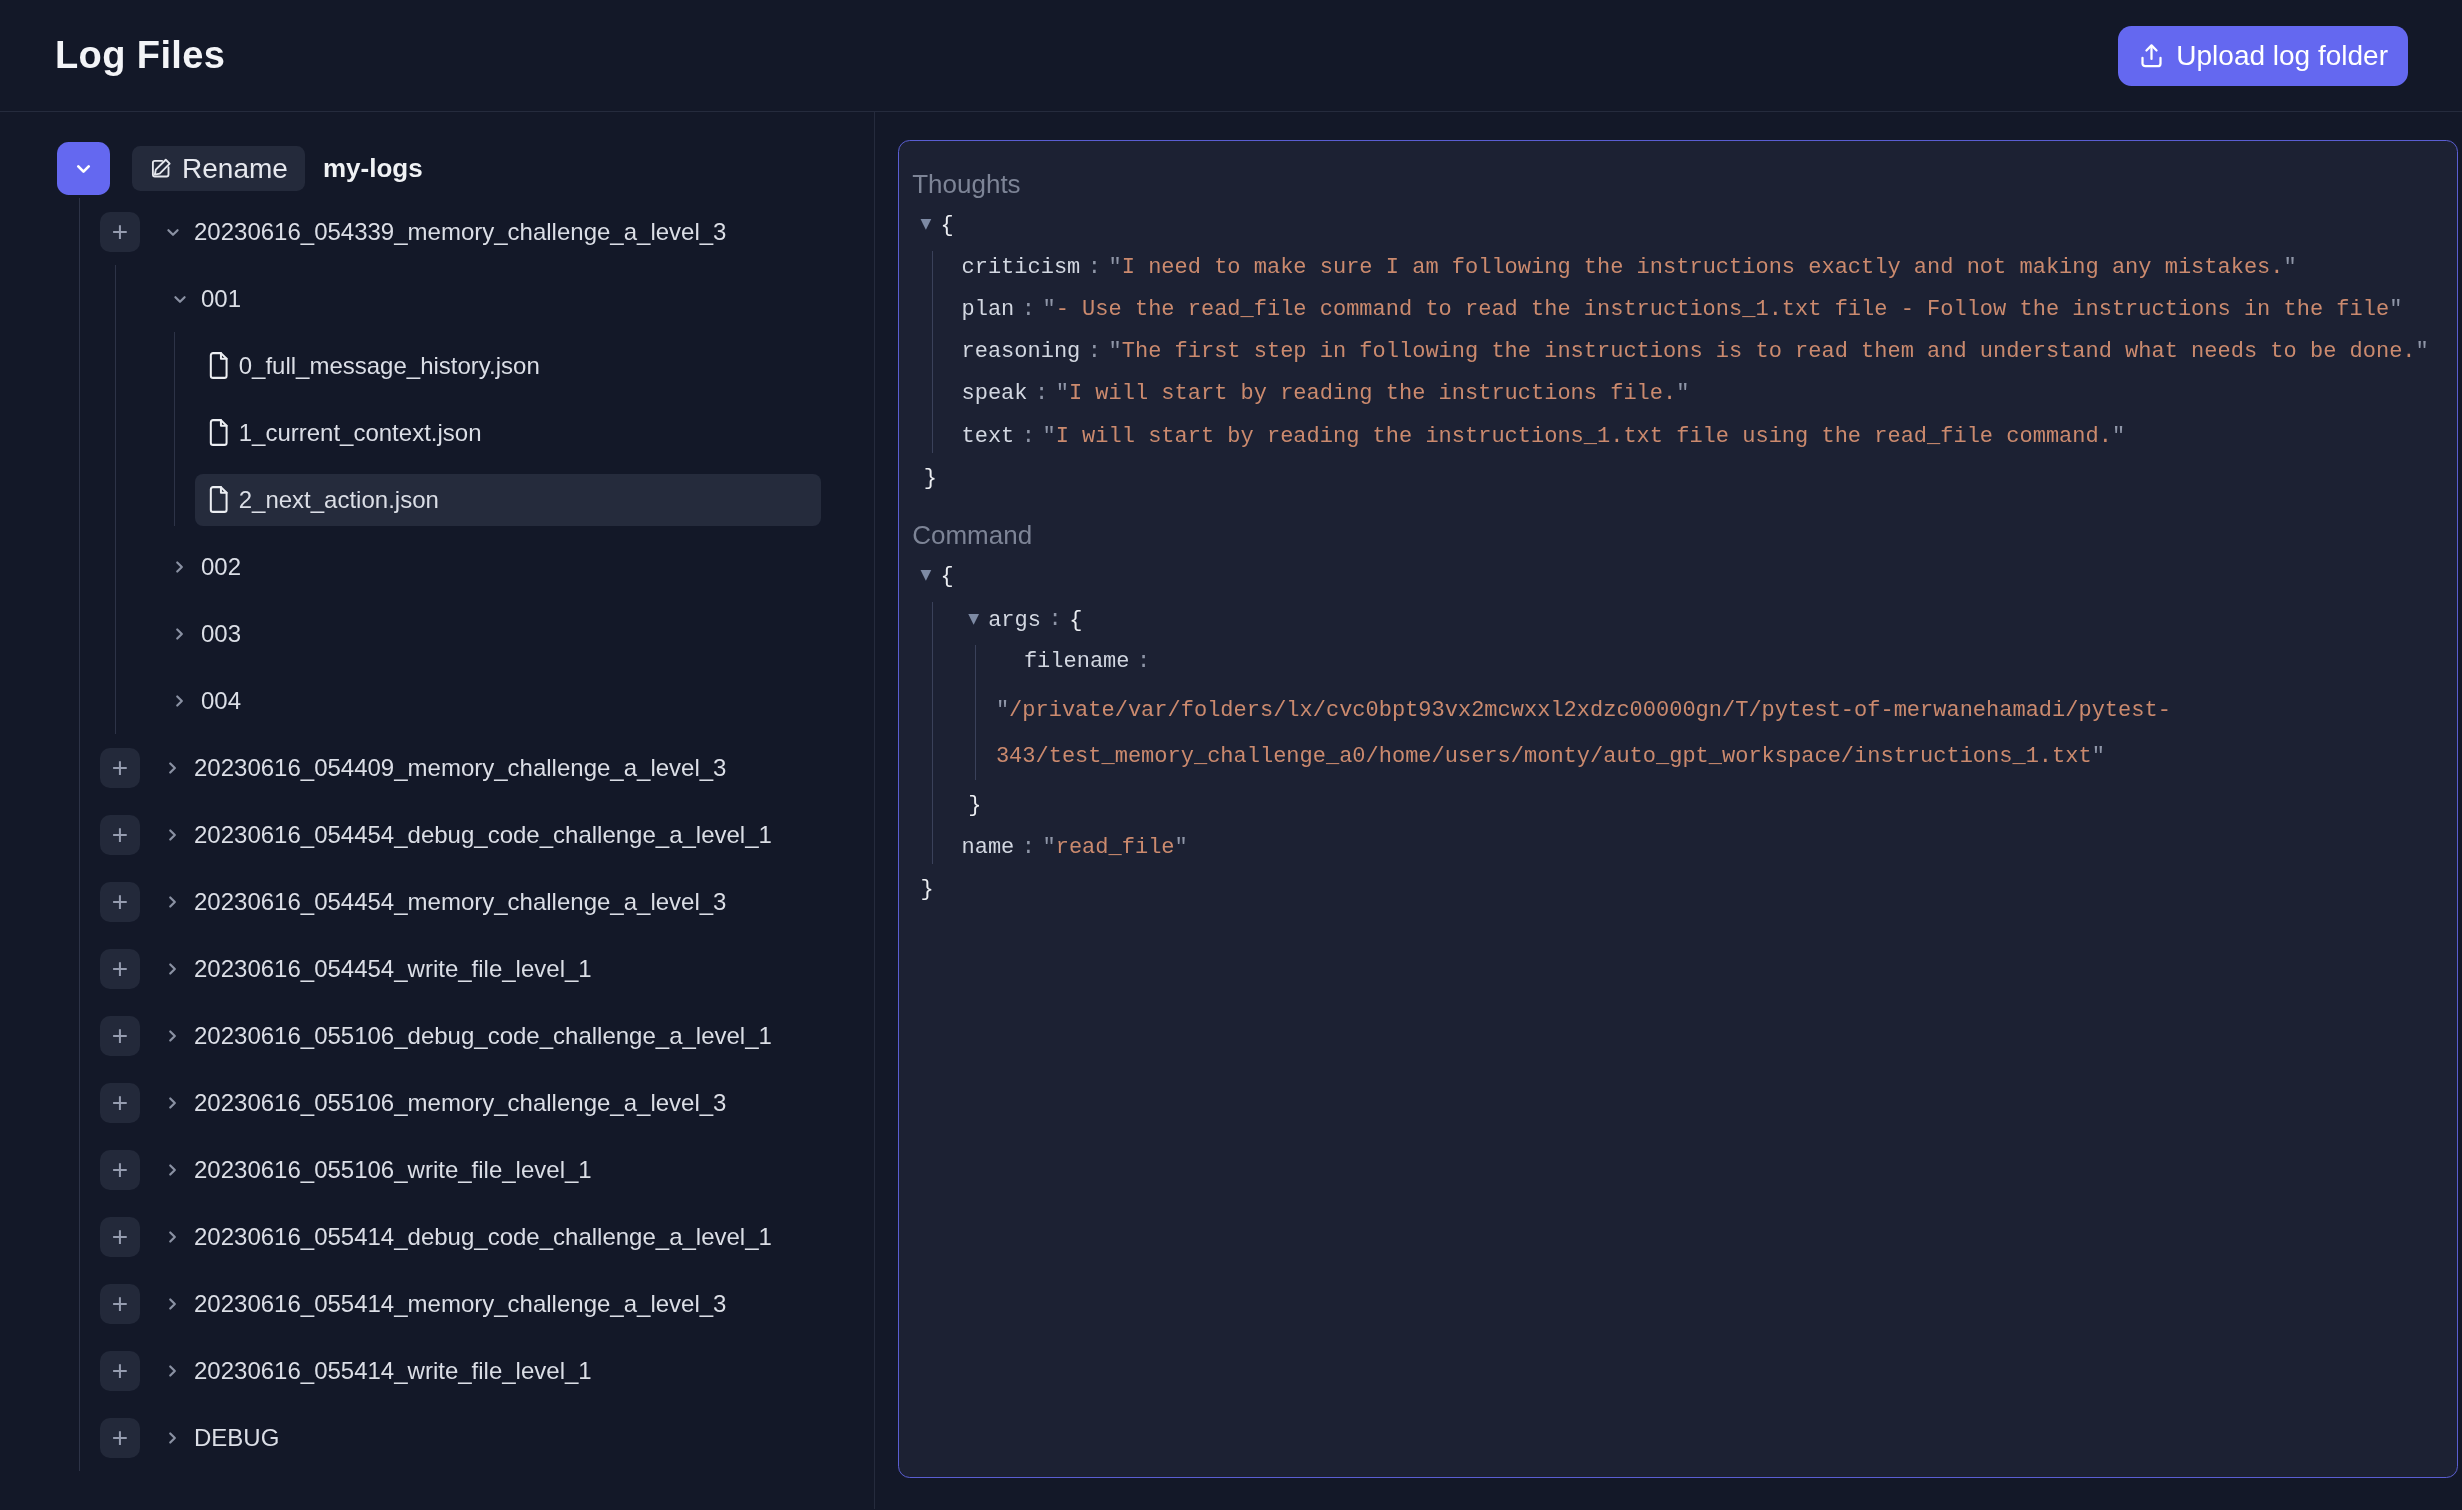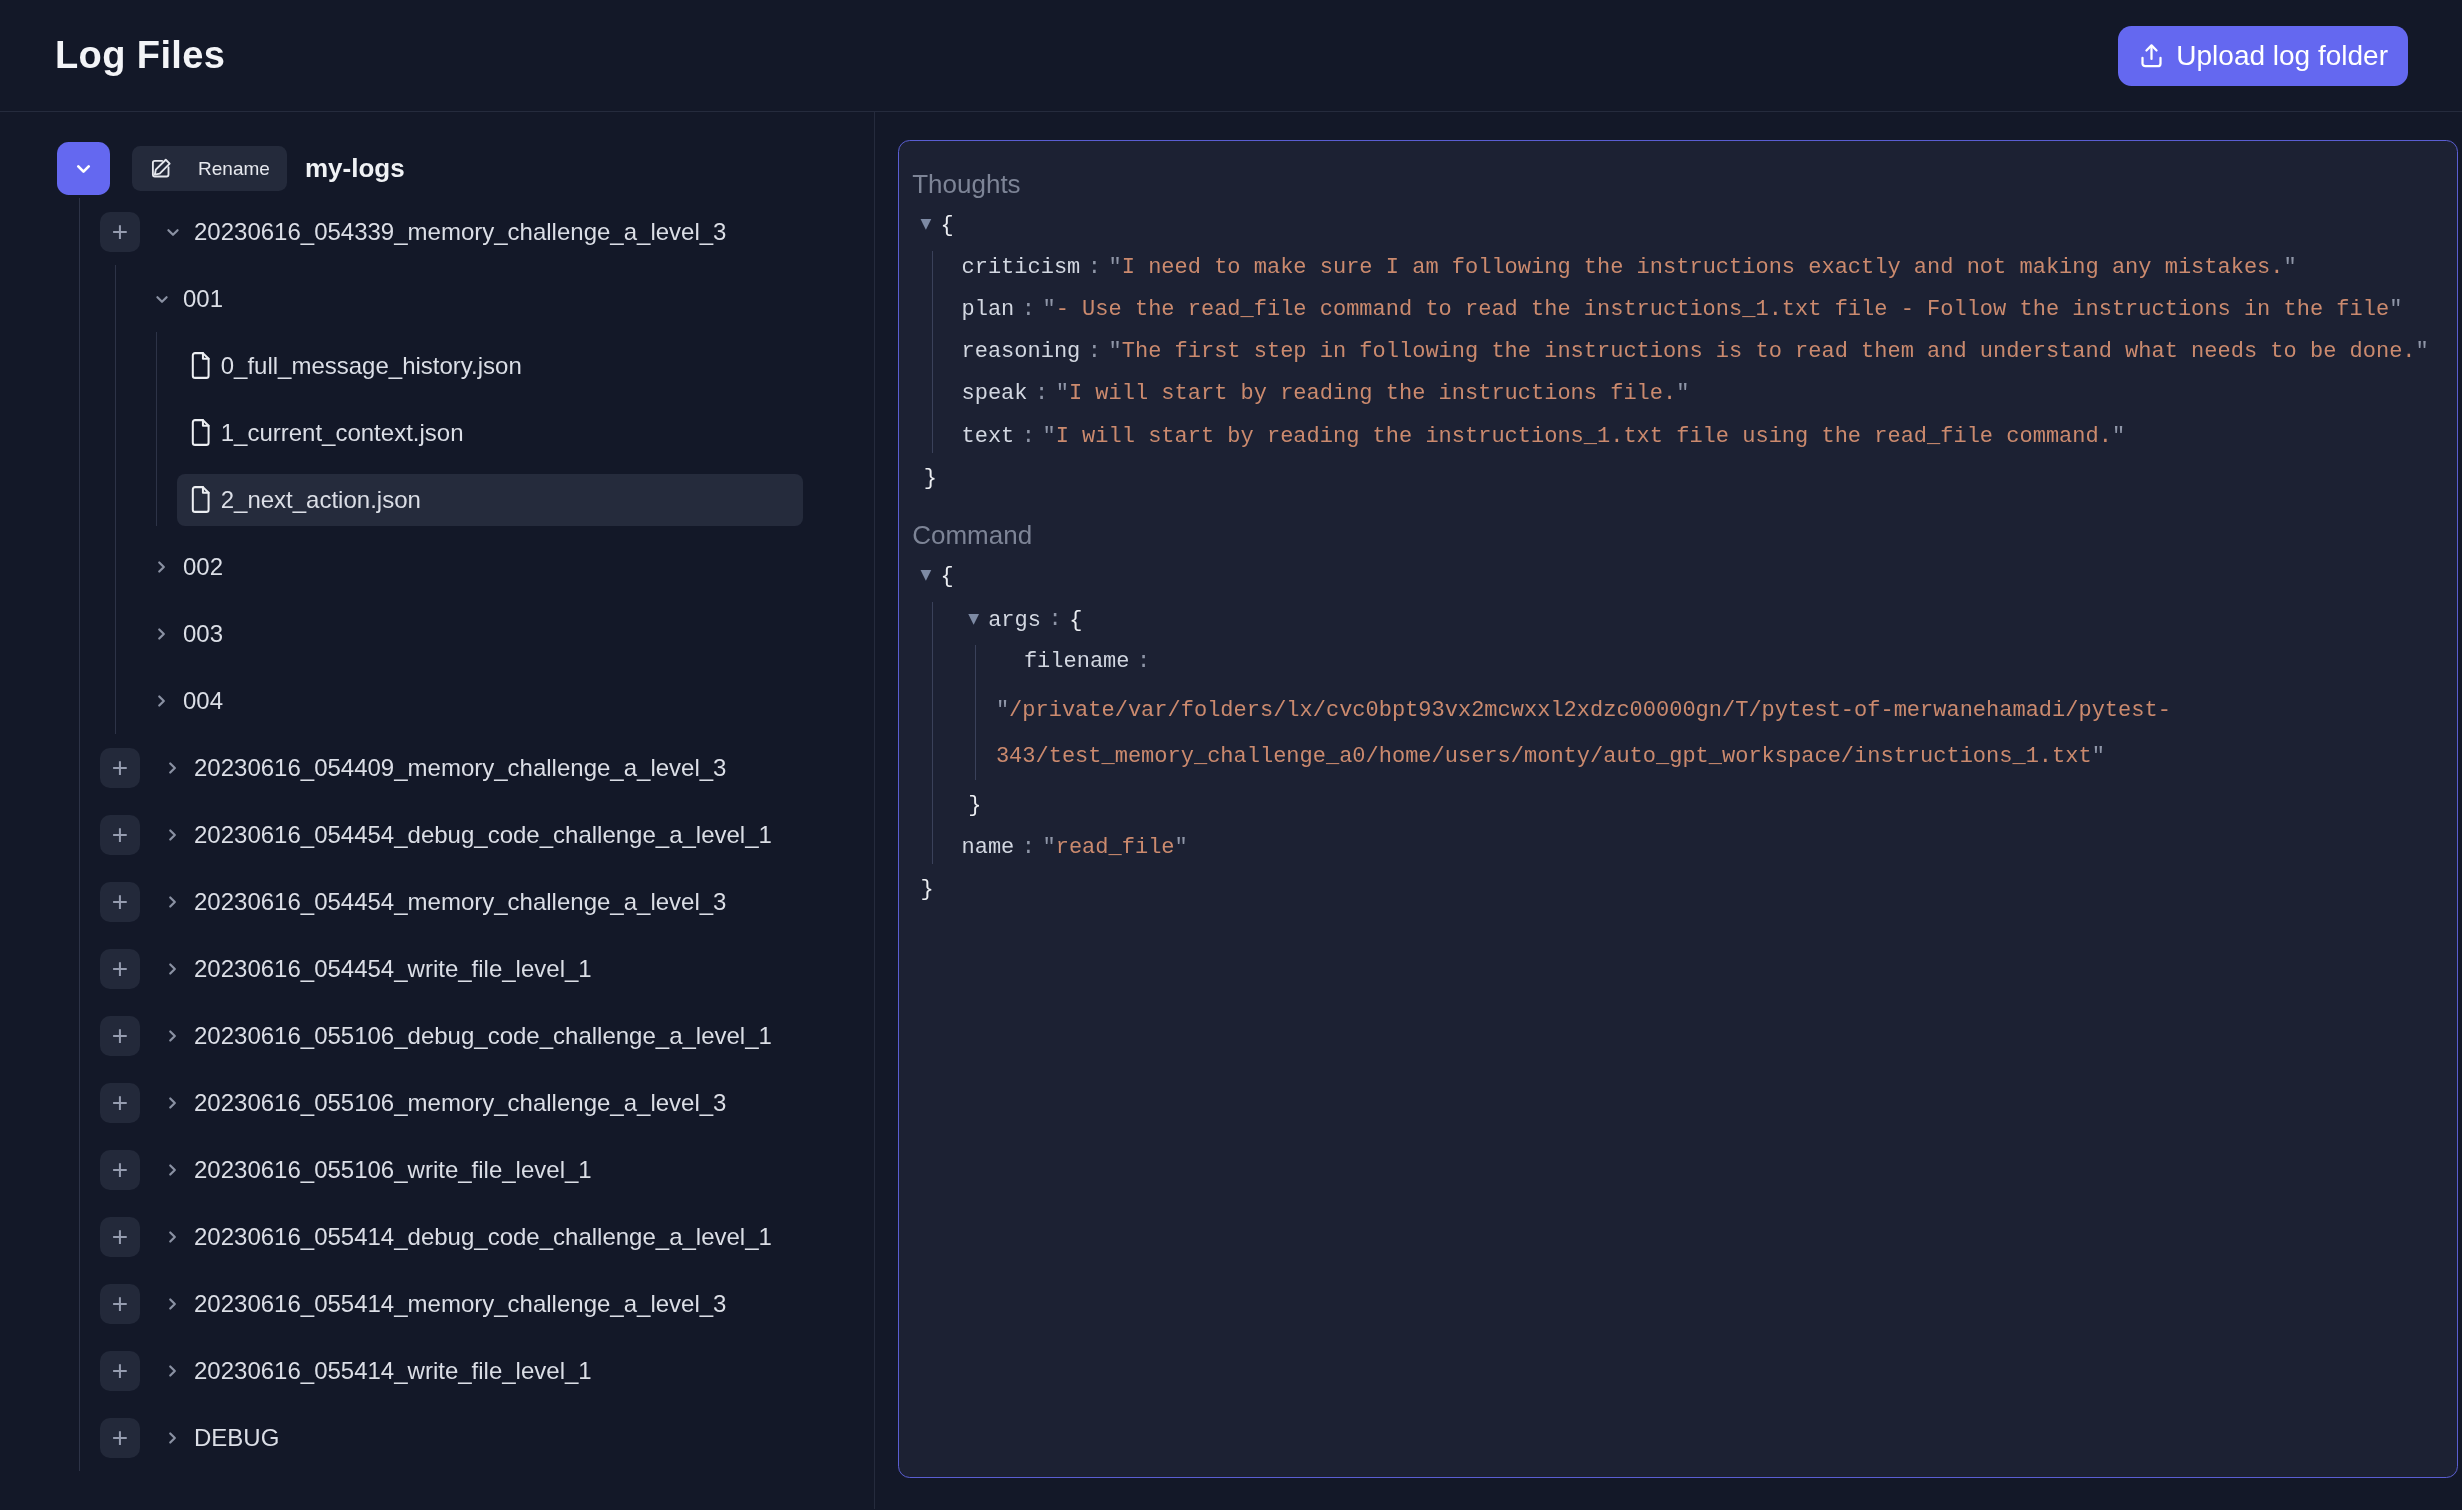--- a/index.html
+++ b/index.html
@@ -43,24 +43,24 @@
   }
   
   .root-row{display:flex;align-items:center;height:53px;}
   .root-collapse-btn{
     width:53px;height:53px;border:none;border-radius:11.7px;
     background:#6468f0;display:flex;align-items:center;justify-content:center;
     cursor:pointer;flex:none;
   }
   .rename-btn{
     margin-left:22px;
-    display:flex;align-items:center;gap:26px;
+    display:flex;align-items:center;gap:10px;
     background:#242a3b;border:none;border-radius:8.3px;
     height:45px;padding:0 16.7px;
-    color:#e6e8ee;font-size:19px;font-family:"Liberation Sans",sans-serif;
+    color:#e6e8ee;font-size:28px;font-family:"Liberation Sans",sans-serif;
     cursor:pointer;
   }
   .root-name{margin-left:18.4px;font-size:26px;font-weight:700;color:#f0f2f5;}
   
   .tree{
     margin-left:22px;
     border-left:1.7px solid #2d3347;
     padding-left:20px;
     margin-top:3.3px;
   }
@@ -70,21 +70,21 @@
     width:40px;height:40px;flex:none;
     background:#23293a;border:none;border-radius:10px;
     color:#969db0;font-size:28px;font-weight:300;line-height:37px;
     display:flex;align-items:center;justify-content:center;
     margin-right:22px;cursor:pointer;font-family:"Liberation Sans",sans-serif;
   }
   .chev{flex:none;margin-right:10px;display:flex;align-items:center;justify-content:center;}
   .subtree-1{
     margin-left:15px;
     border-left:1.7px solid #2d3347;
-    padding-left:35px;
+    padding-left:53px;
   }
   .subtree-2{
     margin-left:5px;
     border-left:1.7px solid #2d3347;
     padding-left:32px;
   }
   .file-row{display:flex;align-items:center;height:67px;cursor:pointer;}
   .file-row .ficon{flex:none;margin-right:8.3px;display:flex;align-items:center;}
   .file-row.selected{
     background:#252b3c;border-radius:8px;

